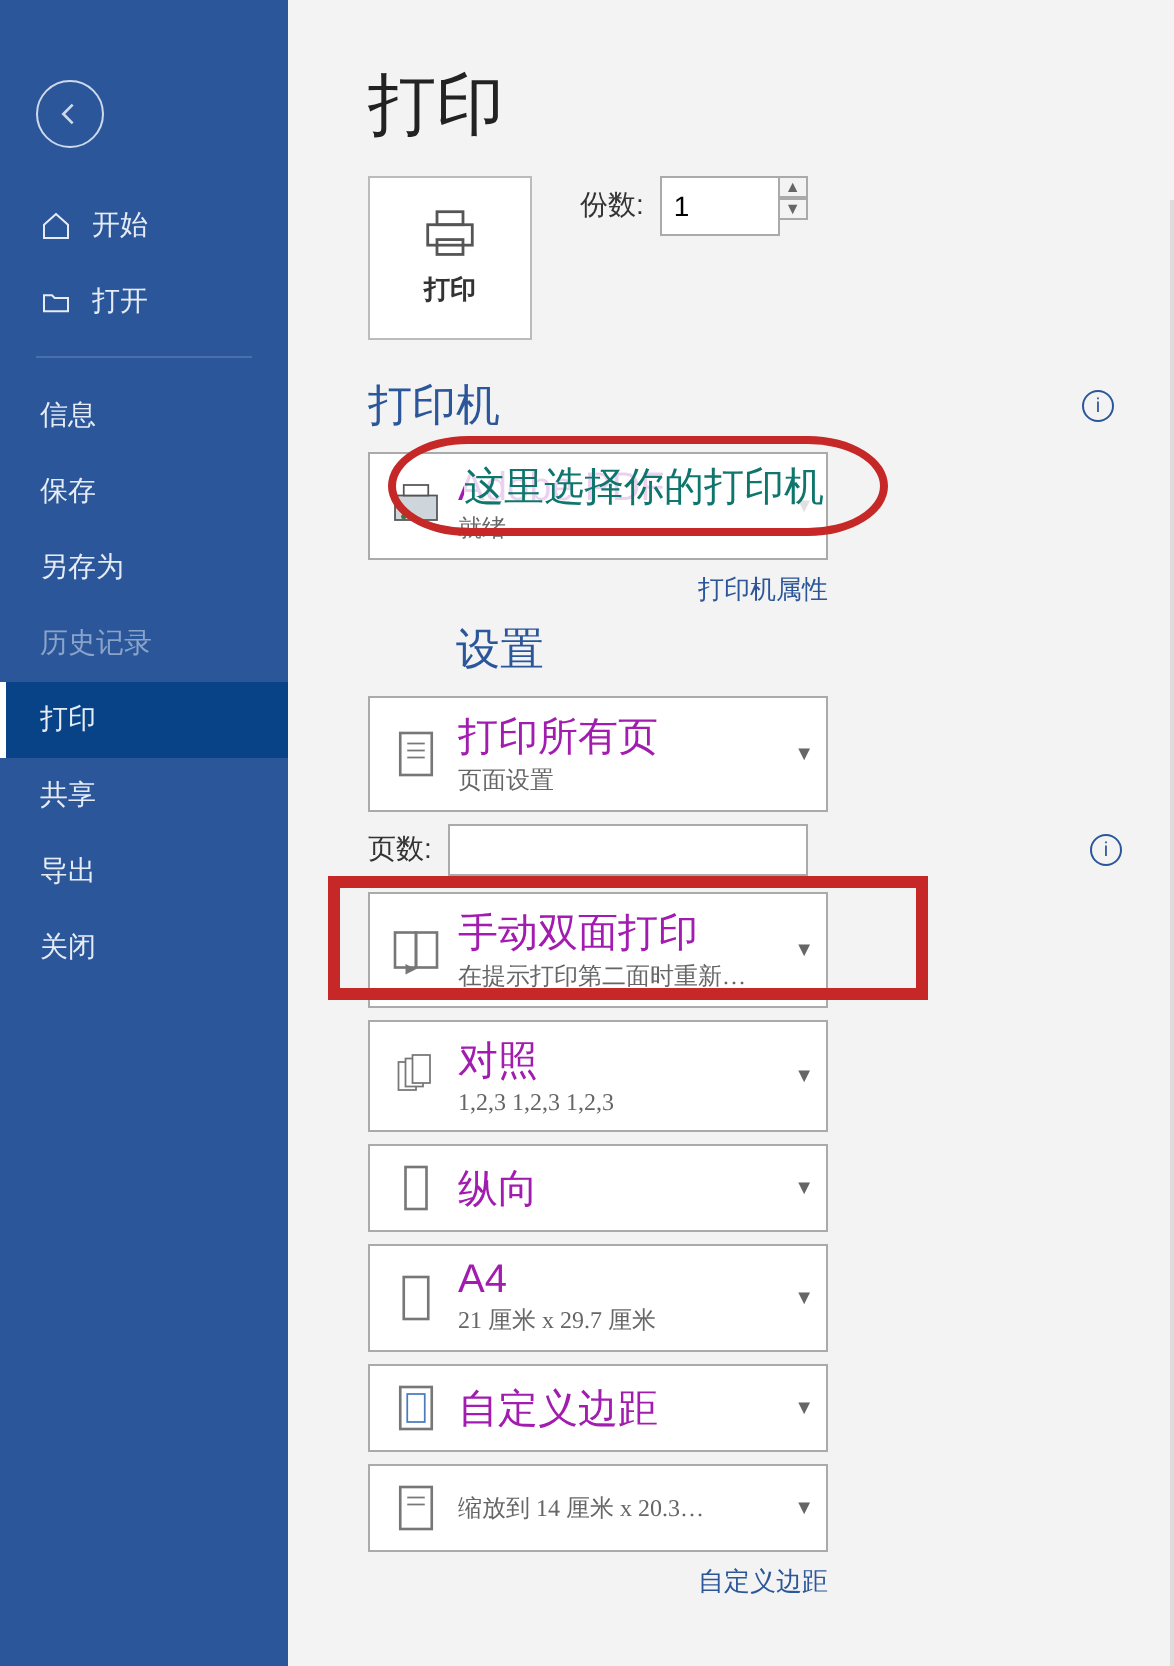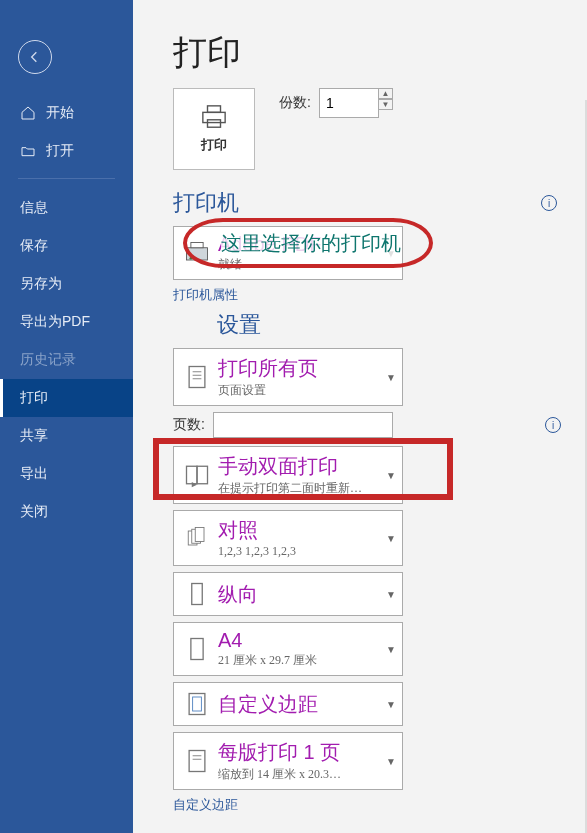--- a/index.html
+++ b/index.html
@@ -1,17 +1,17 @@
 <!DOCTYPE html>
 <html><head>
 <meta charset="utf-8">
 <style>
   * { box-sizing: border-box; margin: 0; padding: 0; font-family: "Microsoft YaHei", "Segoe UI", sans-serif; }
   body { width: 587px; height: 833px; display: flex; background: #f3f3f3; overflow: hidden; }
-  .sidebar { width: 133px; background: #2b579a; color: #fff; padding-top: 40px; display: flex; flex-direction: column; }
+  .sidebar { width: 144px; background: #2b579a; color: #fff; padding-top: 40px; display: flex; flex-direction: column; }
   .back-btn { width: 34px; height: 34px; border: 1.5px solid #cfd9ec; border-radius: 50%; margin-left: 18px; margin-bottom: 20px; display:flex; align-items:center; justify-content:center; cursor:pointer; }
   .back-btn svg { width: 16px; height: 16px; stroke:#cfd9ec; fill:none; }
   .nav-item { display:flex; align-items:center; gap:10px; padding:10px 20px; font-size:14px; cursor:pointer; color:#e6ecf6; }
   .nav-item.active { background:#084387; border-left:3px solid #fff; padding-left:17px; }
   .nav-item .icon { width:16px; height:16px; display:flex; align-items:center; justify-content:center; }
   .nav-item .icon svg { width:16px; height:16px; stroke:#e6ecf6; fill:none; }
   .nav-sep { border-top:1px solid #4a6fab; margin:8px 18px 10px 18px; }
   .nav-disabled { color:#8aa3c9; }
   .main { flex:1; background:#f3f3f3; padding:30px 30px 10px 40px; overflow:hidden; }
   .title { font-size:34px; font-weight:400; color:#222; margin-bottom:12px; }
@@ -25,21 +25,21 @@
   .copies .spinner span { font-size:8px; line-height:9px; color:#666; cursor:pointer; border:1px solid #aaa; border-left:none; width:14px; text-align:center; }
   .section-title { font-size:22px; color:#2b579a; margin:10px 0 8px 0; display:flex; align-items:center; }
   .info-badge { margin-left:auto; width:16px; height:16px; border:1px solid #2b579a; border-radius:50%; font-size:10px; color:#2b579a; display:flex; align-items:center; justify-content:center; }
   .dropdown { width:230px; border:1px solid #aaa; background:#fff; display:flex; align-items:center; padding:6px 6px 6px 8px; position:relative; cursor:pointer; margin-bottom:6px; }
   .dropdown .dd-icon { width:30px; height:30px; display:flex; align-items:center; justify-content:center; margin-right:6px; }
   .dropdown .dd-icon svg { width:28px; height:28px; }
   .dropdown .dd-text { flex:1; display:flex; flex-direction:column; overflow:hidden; }
   .dropdown .dd-line1 { font-size:20px; color:#a21caf; white-space:nowrap; overflow:hidden; text-overflow:ellipsis; }
   .dropdown .dd-line2 { font-size:12px; color:#666; white-space:nowrap; overflow:hidden; text-overflow:ellipsis;font-family:Liberation Serif, serif; }
   .dropdown .chev { font-size:10px; color:#666; margin-left:4px; }
-  .linkish { color:#2b579a; font-size:13px; cursor:pointer; display:block; width:230px; margin-bottom:6px; }
+  .linkish { color:#2b579a; font-size:13px; text-align:right; cursor:pointer; display:block; width:230px; margin-bottom:6px; }
   .small-row { display:flex; align-items:center; gap:8px; margin-bottom:8px; font-size:14px; color:#333; position:relative;}
   .small-row input { flex:1; height:26px; border:1px solid #aaa; padding:0 6px; max-width:180px;}
   .annot-oval { position:absolute; border:4px solid #c62828; border-radius:40px/25px; pointer-events:none; }
   .annot-rect { position:absolute; border:6px solid #c62828; pointer-events:none; }
   .annot-label { position:absolute; font-size:20px; font-weight:normal; color:#0f766e; pointer-events:none; background:rgba(255,255,255,0.8);}
   .settings-block { position:relative; }
   .right-edge { position:absolute; right:0; top:100px; bottom:0; width:2px; background:#dcdcdc; }
 </style>
 </head>
 <body>
@@ -68,23 +68,20 @@
   </div>
   <div class="nav-sep"></div>
   <div class="nav-item">
       <span>信息</span>
     </div>
   <div class="nav-item">
       <span>保存</span>
     </div>
   <div class="nav-item">
       <span>另存为</span>
-    </div>
-  <div class="nav-item">
-      <span>导出为PDF</span>
     </div>
   <div class="nav-item nav-disabled">
       <span>历史记录</span>
     </div>
   <div class="nav-item active">
       <span>打印</span>
     </div>
   <div class="nav-item">
       <span>共享</span>
     </div>
@@ -246,21 +243,20 @@
 
     <div class="dropdown">
       <span class="dd-icon">
           <svg viewBox="0 0 32 32">
             <rect x="7" y="4" width="18" height="24" fill="none" stroke="#777" stroke-width="1.5"></rect>
             <line x1="11" y1="10" x2="21" y2="10" stroke="#777"></line>
             <line x1="11" y1="14" x2="21" y2="14" stroke="#777"></line>
           </svg>
         </span>
       <div class="dd-text">
-        <span class="dd-line1">每版打印 1 页</span>
         <span class="dd-line2">缩放到 14 厘米 x 20.3…</span>
       </div>
       <span class="chev">▼</span>
     </div>
 
     <span class="linkish">自定义边距</span>
   </div>
   <div class="right-edge"></div>
 </div>
 

